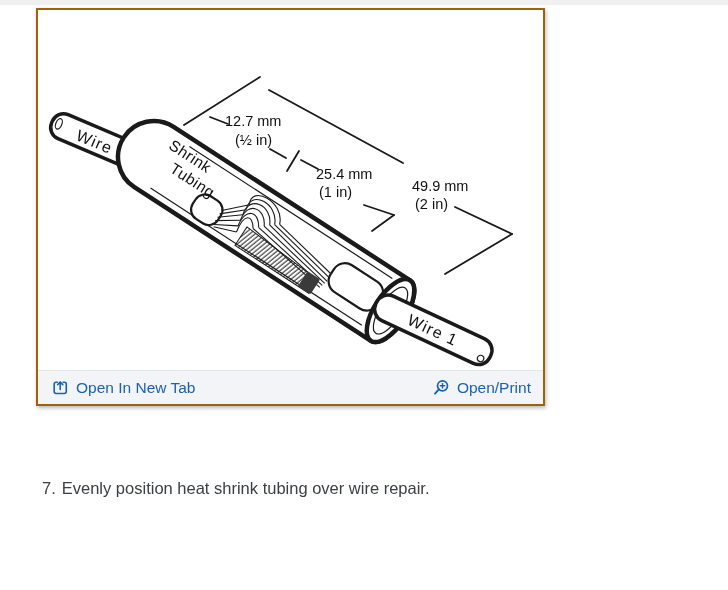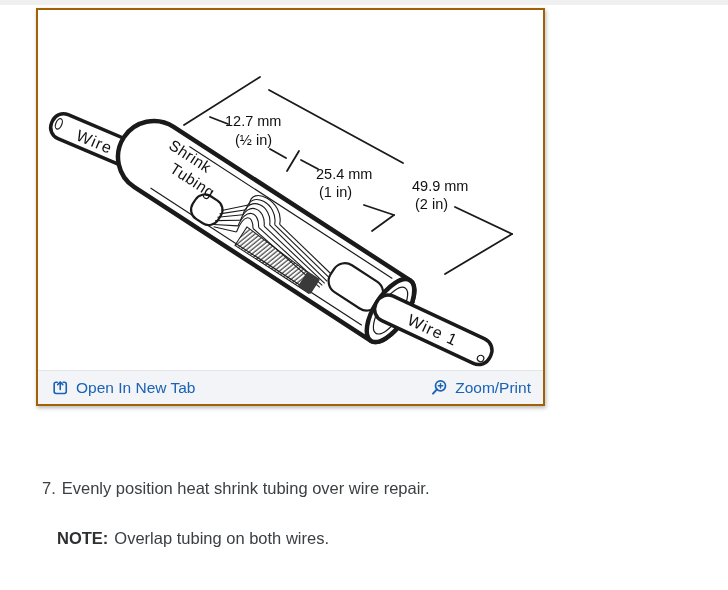--- a/index.html
+++ b/index.html
@@ -136,22 +136,21 @@
         </svg>
         <span>Open In New Tab</span>
       </a>
       <a class="tb-link">
         <svg width="18" height="18" viewBox="0 0 18 18" fill="none" stroke="#1a62b3" stroke-linecap="round">
           <circle cx="10.5" cy="6.8" r="5" stroke-width="1.7"></circle>
           <path d="M10.5,4.6 V9" stroke-width="1.4"></path>
           <path d="M8.3,6.8 H12.7" stroke-width="1.4"></path>
           <path d="M6.9,10.4 L3,14.6" stroke-width="2"></path>
         </svg>
-        <span>Zoom/Print</span>
+        <span>Open/Print</span>
       </a>
     </div>
   </div>
 
   <div class="instructions">
     <p class="step-line"><span class="step-num">7.</span><span>Evenly position heat shrink tubing over wire repair.</span></p>
-    <p class="note-line"><span class="note-label">NOTE:</span><span>Overlap tubing on both wires.</span></p>
   </div>
 </div>
 
 </body></html>

